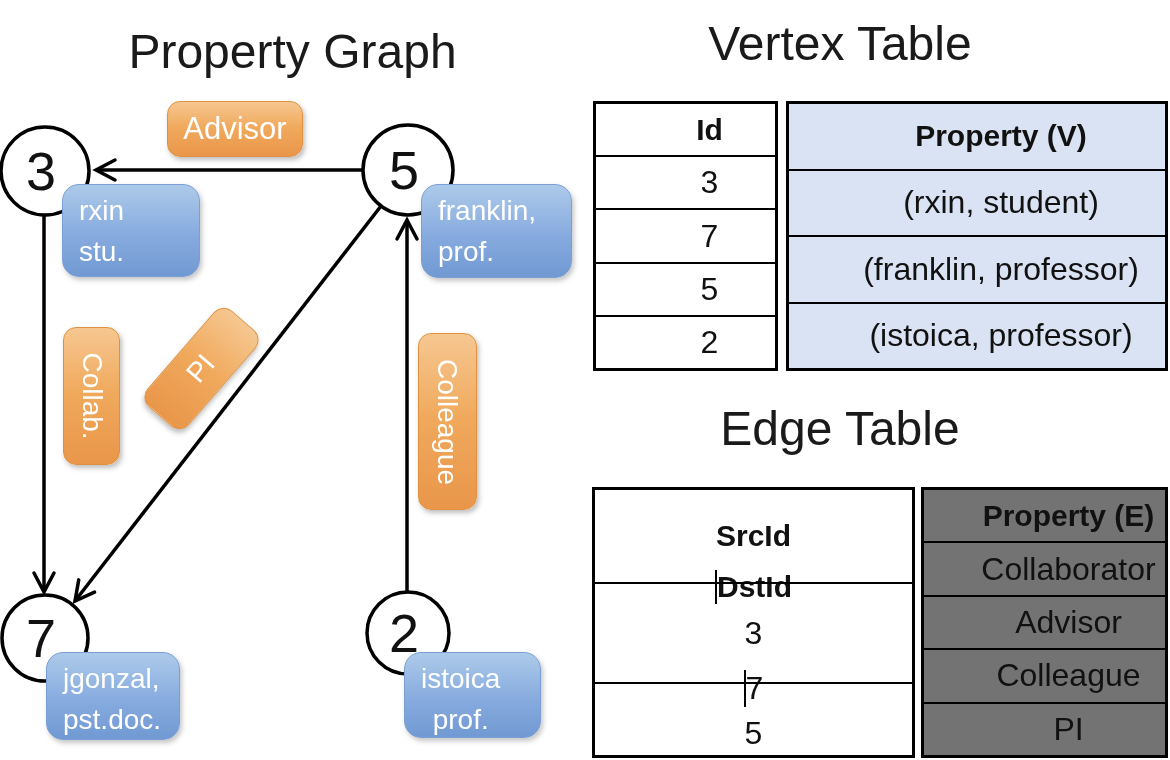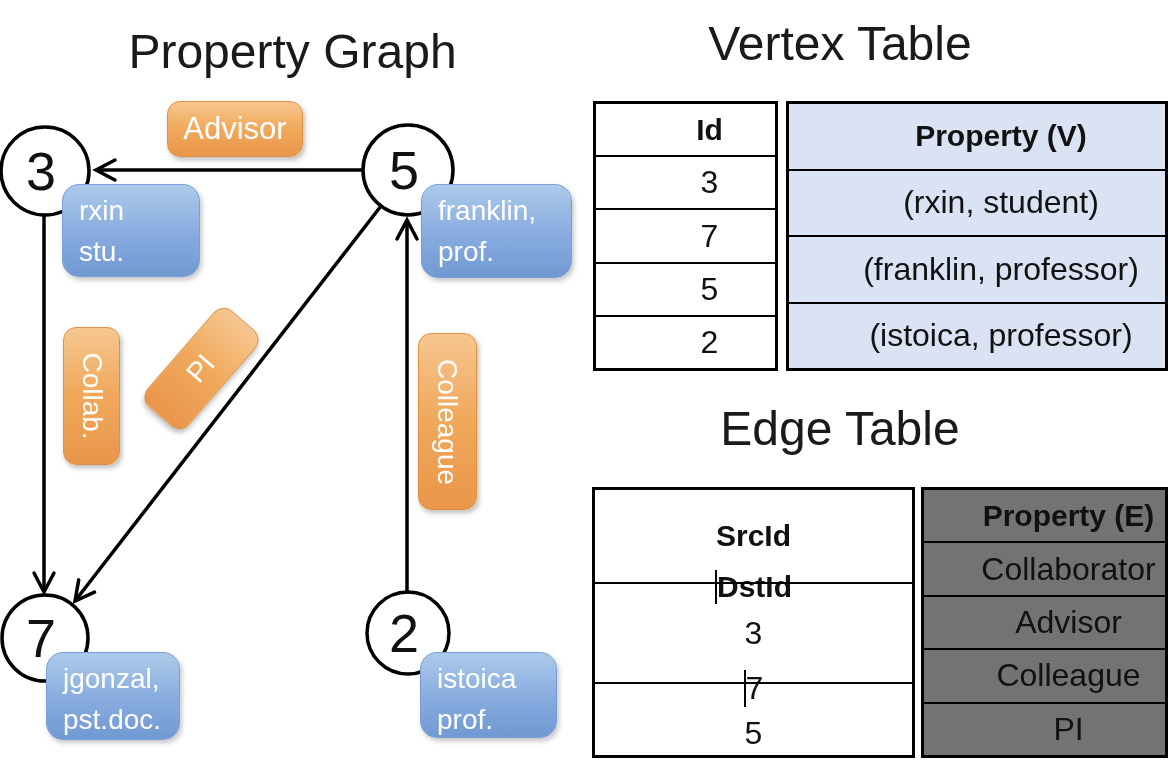--- a/index.html
+++ b/index.html
@@ -117,21 +117,21 @@
     </div>
   </div>
 
   <div class="pill pill-blue" style="left:46px;top:652px;width:134px;height:88px;">
     <div class="lines">
       <div>jgonzal,</div>
       <div>pst.doc.</div>
     </div>
   </div>
 
-  <div class="pill pill-blue" style="left:420px;top:652px;width:137px;height:86px;">
+  <div class="pill pill-blue" style="left:404px;top:652px;width:137px;height:86px;text-align:center;">
     <div class="lines">
       <div>istoica</div>
       <div>prof.</div>
     </div>
   </div>
 
   <div class="tbl-block" style="left:593px;top:101px;width:185px;height:270px;">
     <div class="tbl-row hdr">Id</div>
     <div class="tbl-row">3</div>
     <div class="tbl-row">7</div>

